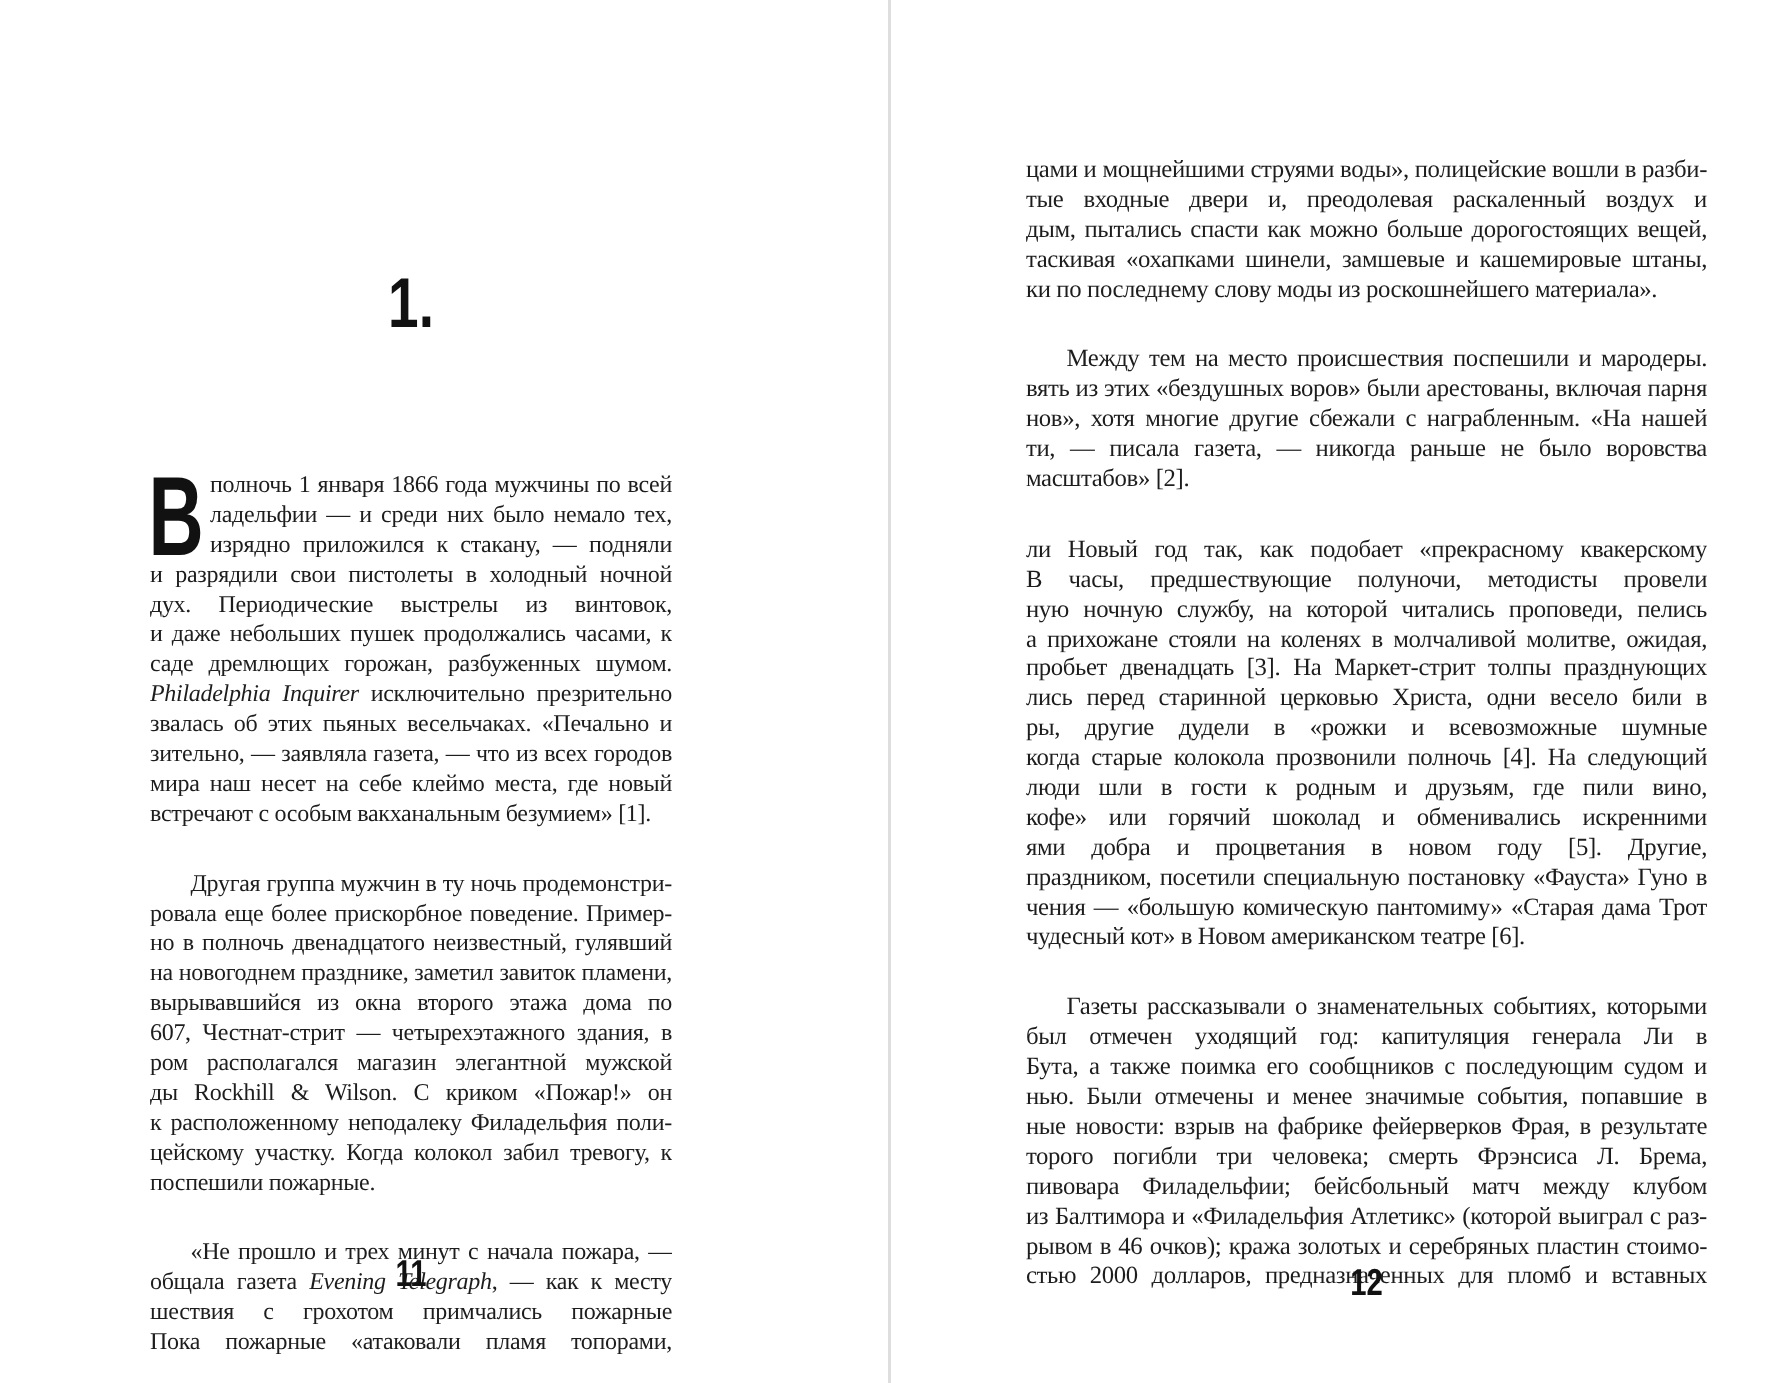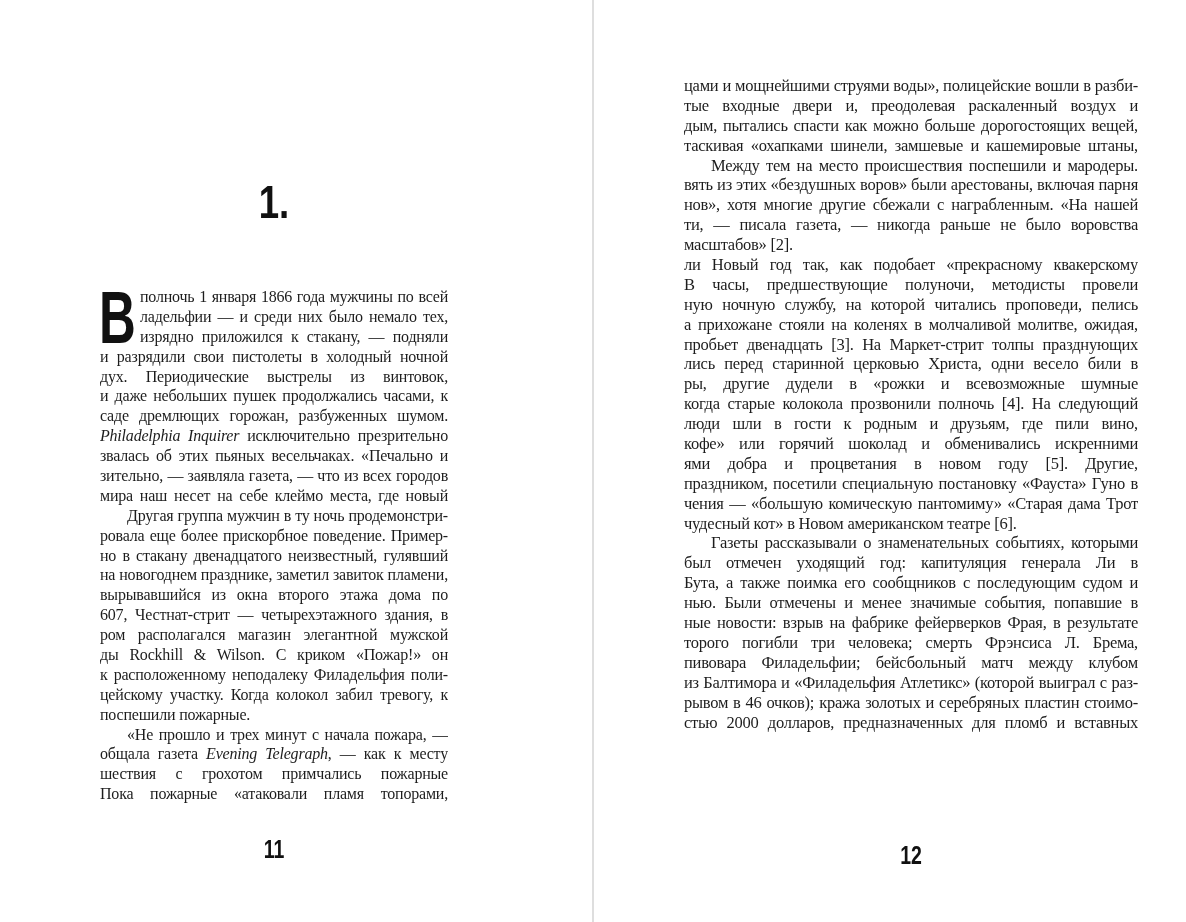--- a/index.html
+++ b/index.html
@@ -53,21 +53,21 @@
     font-size: 16px;
     letter-spacing: -0.2px;
   }
   #right-body {
     top: 76px;
     width: 454px;
     font-size: 16.5px;
     letter-spacing: -0.25px;
   }
 
-  .para { position: relative; }
+  .para { position: relative; margin-top: 27px; }
   .ln {
     height: 19.9px;
     line-height: 19.9px;
     overflow: hidden;
     text-align: justify;
     text-align-last: justify;
     white-space: normal;
   }
   .ln.end { text-align-last: left; }
   .ln.indent { padding-left: 27px; }
@@ -117,25 +117,26 @@
           <div class="ln beside-drop">ладельфии — и среди них было немало тех, кто уже</div>
           <div class="ln beside-drop">изрядно приложился к стакану, — подняли крик</div>
           <div class="ln">и разрядили свои пистолеты в холодный ночной воз-</div>
           <div class="ln">дух. Периодические выстрелы из винтовок, пистолетов</div>
           <div class="ln">и даже небольших пушек продолжались часами, к до-</div>
           <div class="ln">саде дремлющих горожан, разбуженных шумом. Газета</div>
           <div class="ln"><i>Philadelphia Inquirer</i> исключительно презрительно ото-</div>
           <div class="ln">звалась об этих пьяных весельчаках. «Печально и уни-</div>
           <div class="ln">зительно, — заявляла газета, — что из всех городов</div>
           <div class="ln">мира наш несет на себе клеймо места, где новый год</div>
+          <div class="ln end">встречают с особым вакханальным безумием» [1].</div>
         </div>
         <div class="para">
           <div class="ln indent">Другая группа мужчин в ту ночь продемонстри-</div>
           <div class="ln">ровала еще более прискорбное поведение. Пример-</div>
-          <div class="ln">но в стакану двенадцатого неизвестный, гулявший</div>
+          <div class="ln">но в полночь двенадцатого неизвестный, гулявший</div>
           <div class="ln">на новогоднем празднике, заметил завиток пламени,</div>
           <div class="ln">вырывавшийся из окна второго этажа дома по адресу</div>
           <div class="ln">607, Честнат-стрит — четырехэтажного здания, в кото-</div>
           <div class="ln">ром располагался магазин элегантной мужской одеж-</div>
           <div class="ln">ды Rockhill &amp; Wilson. С криком «Пожар!» он поспешил</div>
           <div class="ln">к расположенному неподалеку Филадельфия поли-</div>
           <div class="ln">цейскому участку. Когда колокол забил тревогу, к дому</div>
           <div class="ln end">поспешили пожарные.</div>
         </div>
         <div class="para">
@@ -150,20 +151,21 @@
 
   <div id="divider"></div>
 
   <div id="right-page" class="page">
     <div id="right-body" class="body-block">
         <div class="para">
           <div class="ln">цами и мощнейшими струями воды», полицейские вошли в разби-</div>
           <div class="ln">тые входные двери и, преодолевая раскаленный воздух и удушающий</div>
           <div class="ln">дым, пытались спасти как можно больше дорогостоящих вещей, вы-</div>
           <div class="ln">таскивая «охапками шинели, замшевые и кашемировые штаны, курт-</div>
+          <div class="ln end">ки по последнему слову моды из роскошнейшего материала».</div>
         </div>
         <div class="para">
           <div class="ln indent">Между тем на место происшествия поспешили и мародеры. Де-</div>
           <div class="ln">вять из этих «бездушных воров» были арестованы, включая парня</div>
           <div class="ln">нов», хотя многие другие сбежали с награбленным. «На нашей памя-</div>
           <div class="ln">ти, — писала газета, — никогда раньше не было воровства подобных</div>
           <div class="ln end">масштабов» [2].</div>
         </div>
         <div class="para">
           <div class="ln">ли Новый год так, как подобает «прекрасному квакерскому городу».</div>

